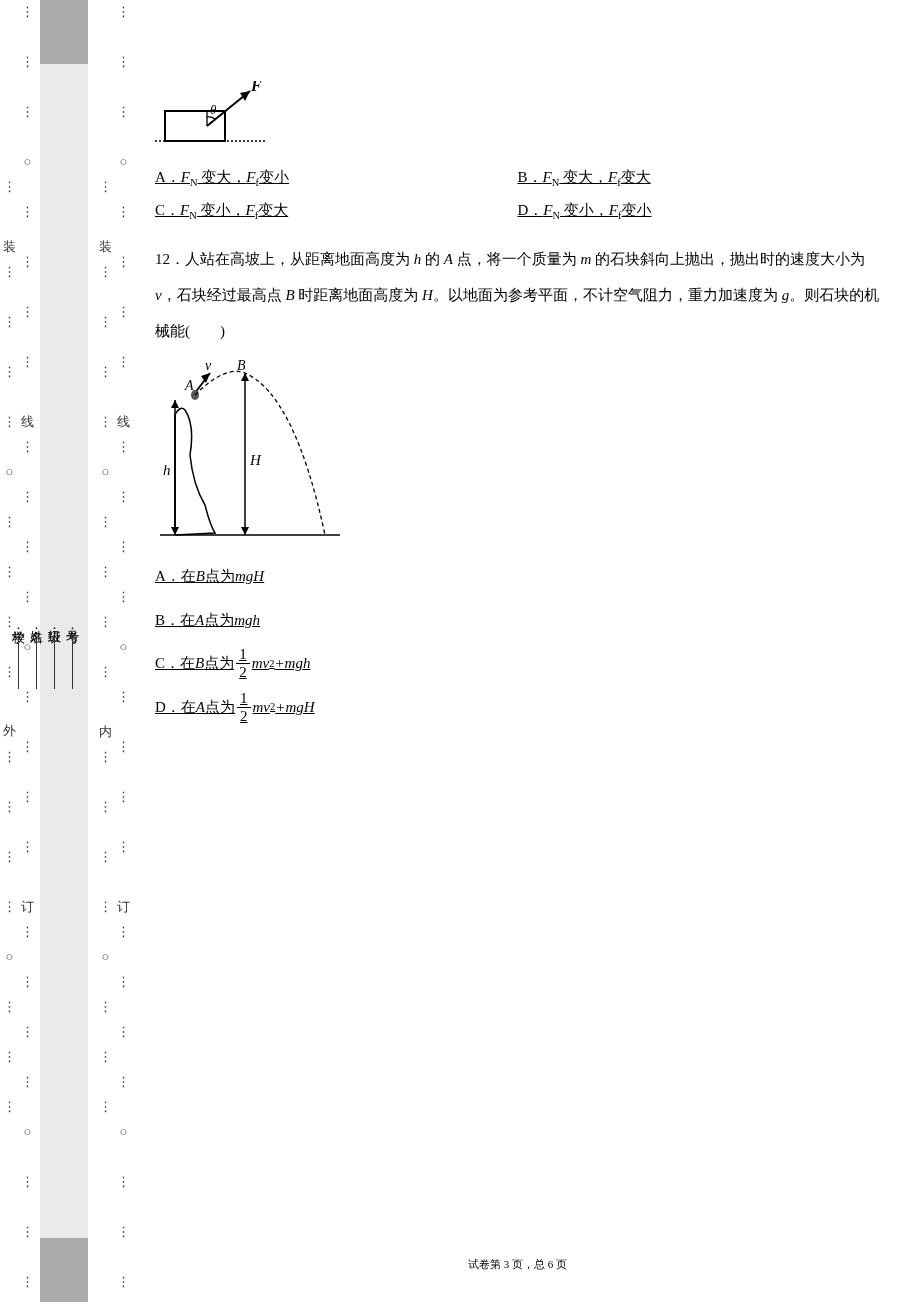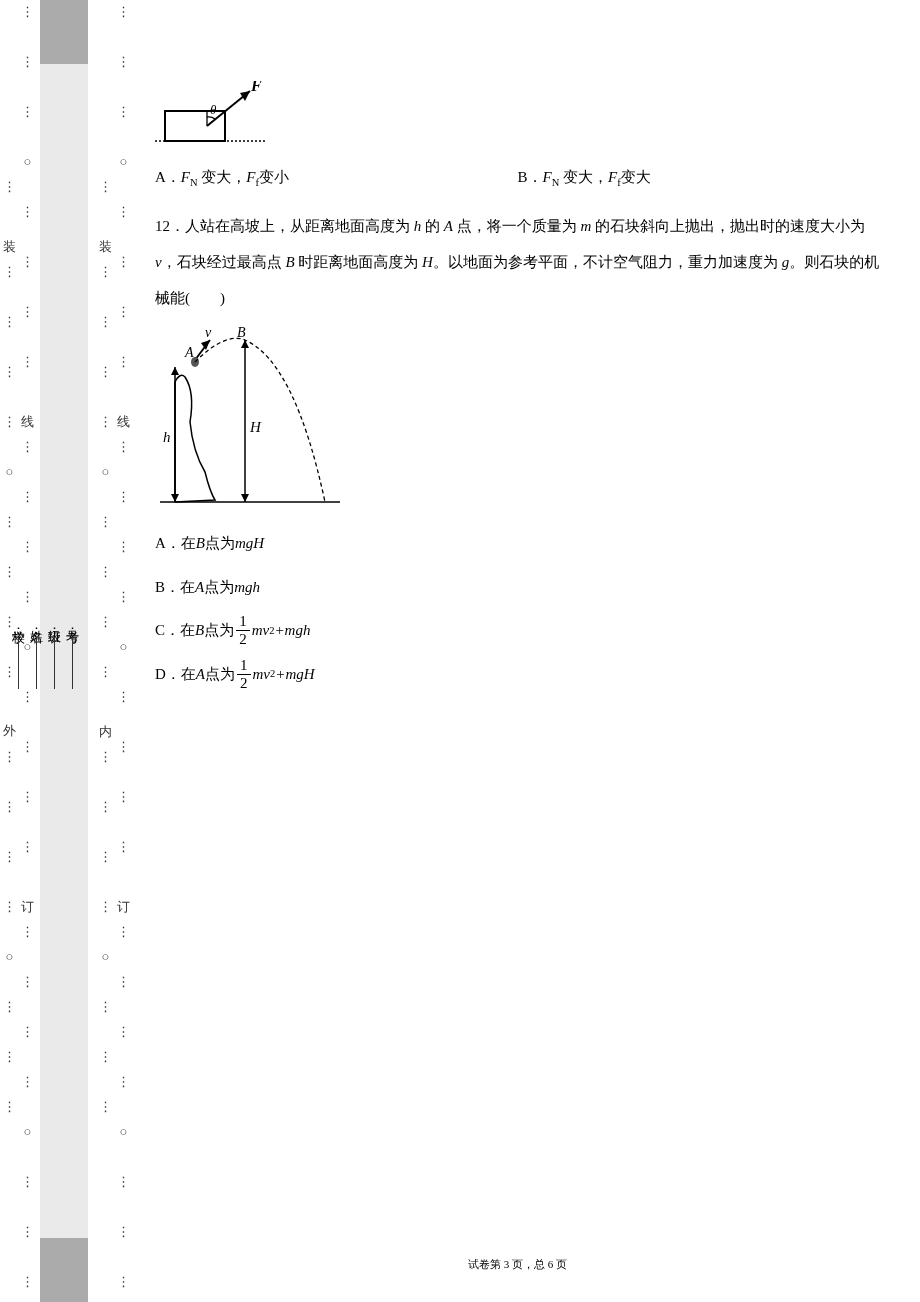--- a/index.html
+++ b/index.html
@@ -68,21 +68,21 @@
     bottom: 50px;
     line-height: 2.4;
   }
   .q-text { margin-bottom: 4px; }
   .italic { font-style: italic; font-family: "Times New Roman", serif; }
   .sub { font-size: 0.7em; vertical-align: sub; }
   .diagram-block {
     margin: 6px 0 10px 0;
   }
   .diagram-block svg { display: block; }
-  .opts { display: flex; flex-wrap: wrap; margin-bottom: 14px; }
+  .opts { display: flex; flex-wrap: wrap; margin-bottom: 14px; text-decoration: underline; }
   .opt-half { width: 50%; line-height: 2.2; }
   .opt-full { width: 100%; line-height: 2.9; display: flex; align-items: center; }
   .frac {
     display: inline-flex;
     flex-direction: column;
     align-items: center;
     vertical-align: middle;
     font-family: "Times New Roman", serif;
     font-style: italic;
     line-height: 1;
@@ -141,20 +141,22 @@
       <line x1="52" y1="45" x2="52" y2="30" stroke="#000" stroke-width="1.3"></line>
       <path d="M52,36 A10,10 0 0 1 60,38" fill="none" stroke="#000" stroke-width="1.3"></path>
       <text x="96" y="10" font-family="Times New Roman" font-style="italic" font-weight="bold" font-size="16">F</text>
       <text x="55" y="33" font-family="Times New Roman" font-style="italic" font-size="13">θ</text>
     </svg>
   </div>
 
   <div class="opts">
     <div class="opt-half"><span>A．</span><span class="italic">F</span><span class="sub">N</span><span> 变大，</span><span class="italic">F</span><span class="sub">f</span><span>变小</span></div>
     <div class="opt-half"><span>B．</span><span class="italic">F</span><span class="sub">N</span><span> 变大，</span><span class="italic">F</span><span class="sub">f</span><span>变大</span></div>
+    <div class="opt-half"><span>C．</span><span class="italic">F</span><span class="sub">N</span><span> 变小，</span><span class="italic">F</span><span class="sub">f</span><span>变大</span></div>
+    <div class="opt-half"><span>D．</span><span class="italic">F</span><span class="sub">N</span><span> 变小，</span><span class="italic">F</span><span class="sub">f</span><span>变小</span></div>
   </div>
 
   <div class="q-text">
     <span>12．</span><span>人站在高坡上，从距离地面高度为 </span><span class="italic">h</span><span> 的 </span><span class="italic">A</span><span> 点，将一个质量为 </span><span class="italic">m</span><span> 的石块斜向上抛出，</span><span>抛出时的速度大小为 </span><span class="italic">v</span><span>，石块经过最高点 </span><span class="italic">B</span><span> 时距离地面高度为 </span><span class="italic">H</span><span>。以地面为参考平面，</span><span>不计空气阻力，重力加速度为 </span><span class="italic">g</span><span>。则石块的机械能(　　)</span>
   </div>
 
   <div class="diagram-block">
     <svg width="190" height="190" viewBox="0 0 190 190">
       <line x1="5" y1="180" x2="185" y2="180" stroke="#000" stroke-width="1.5"></line>
       <path d="M20,180 L20,60 Q25,50 30,55 Q40,70 35,100 Q38,130 50,150 Q55,170 60,178 L20,180" fill="none" stroke="#000" stroke-width="1.5"></path>

